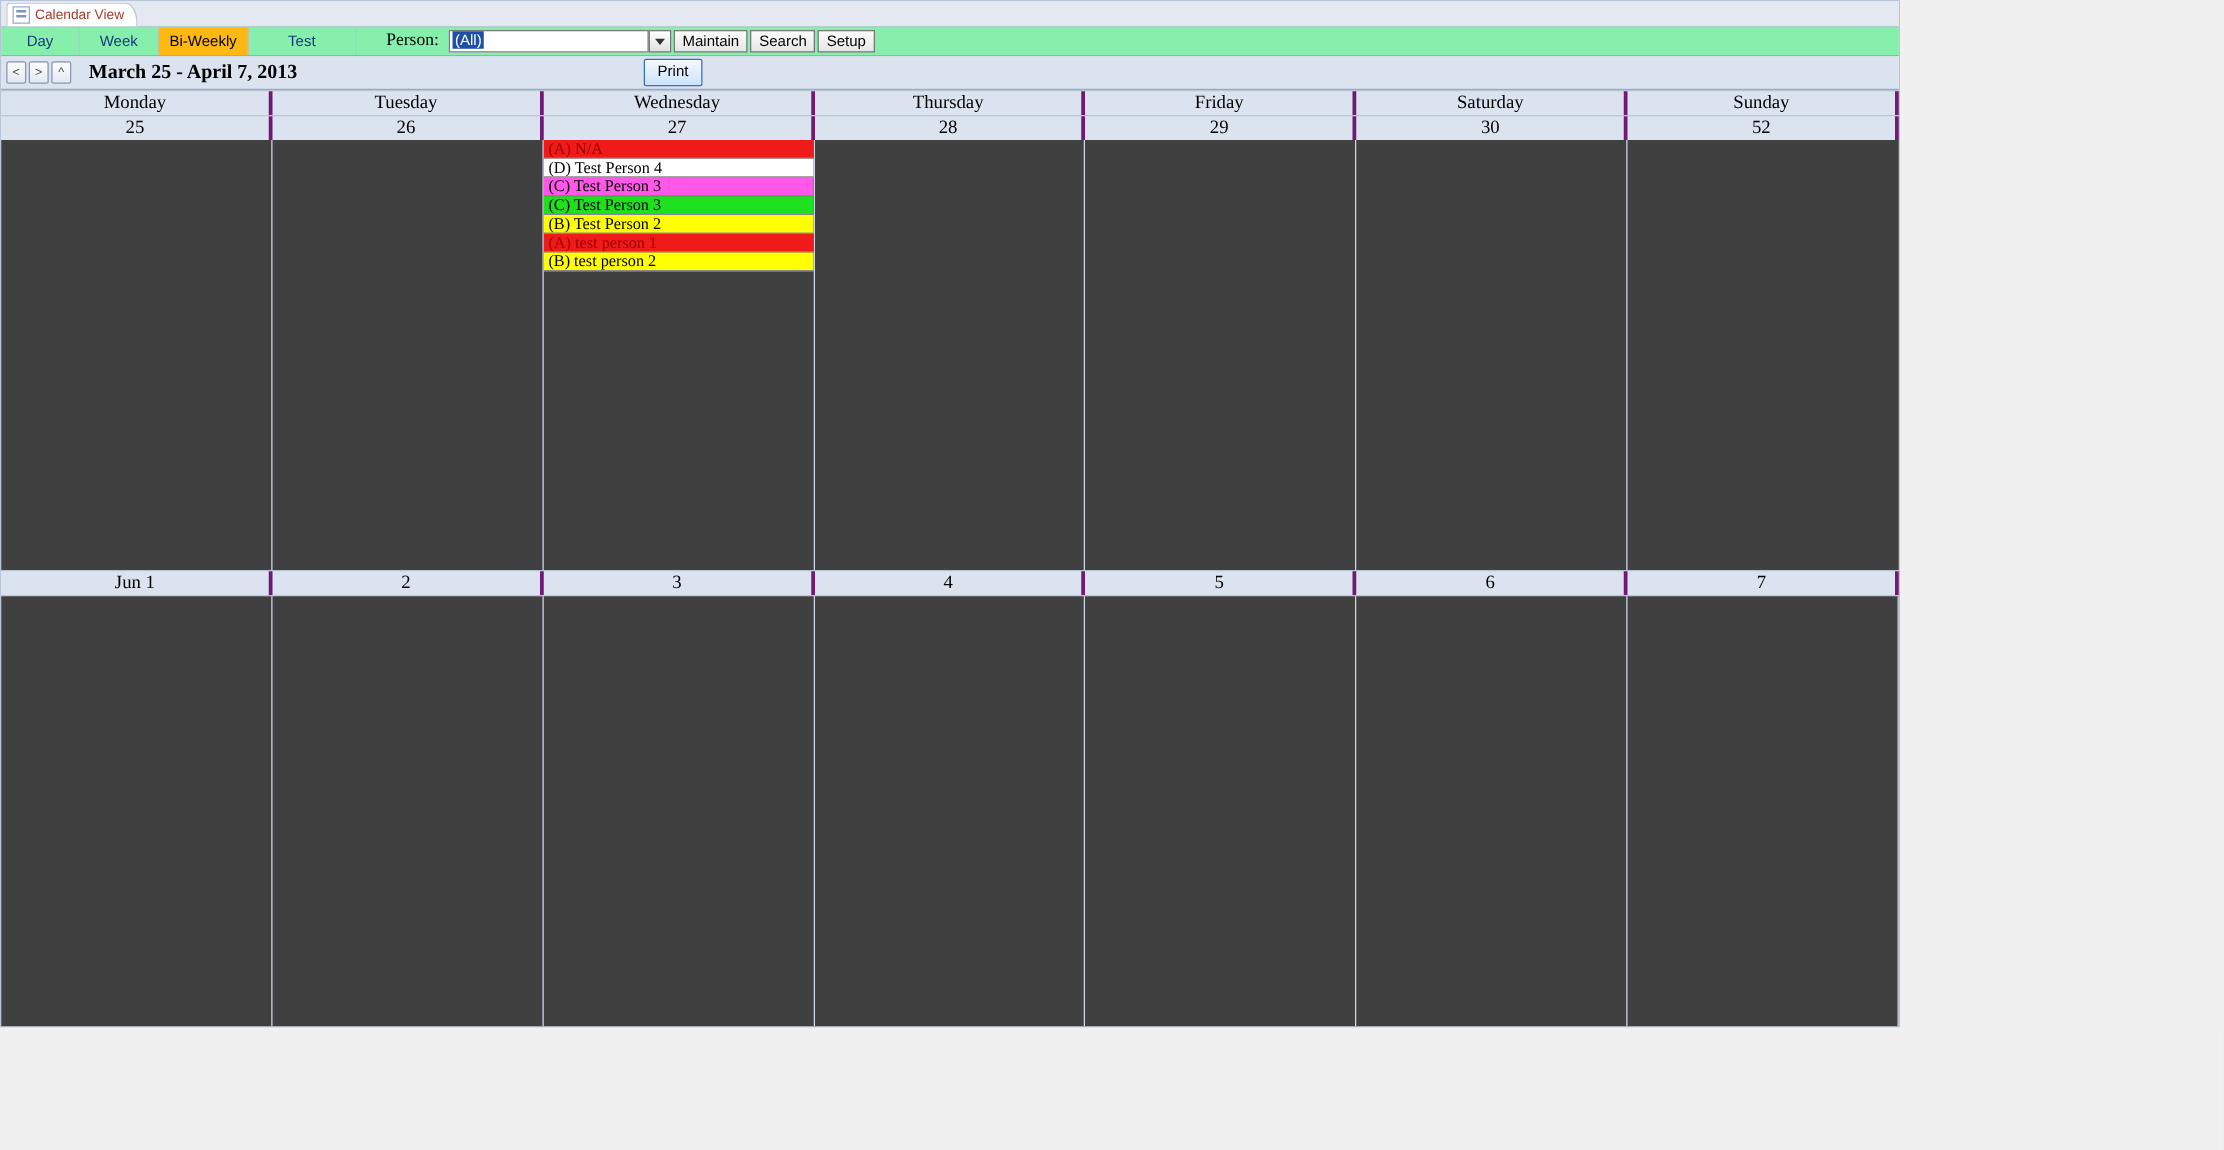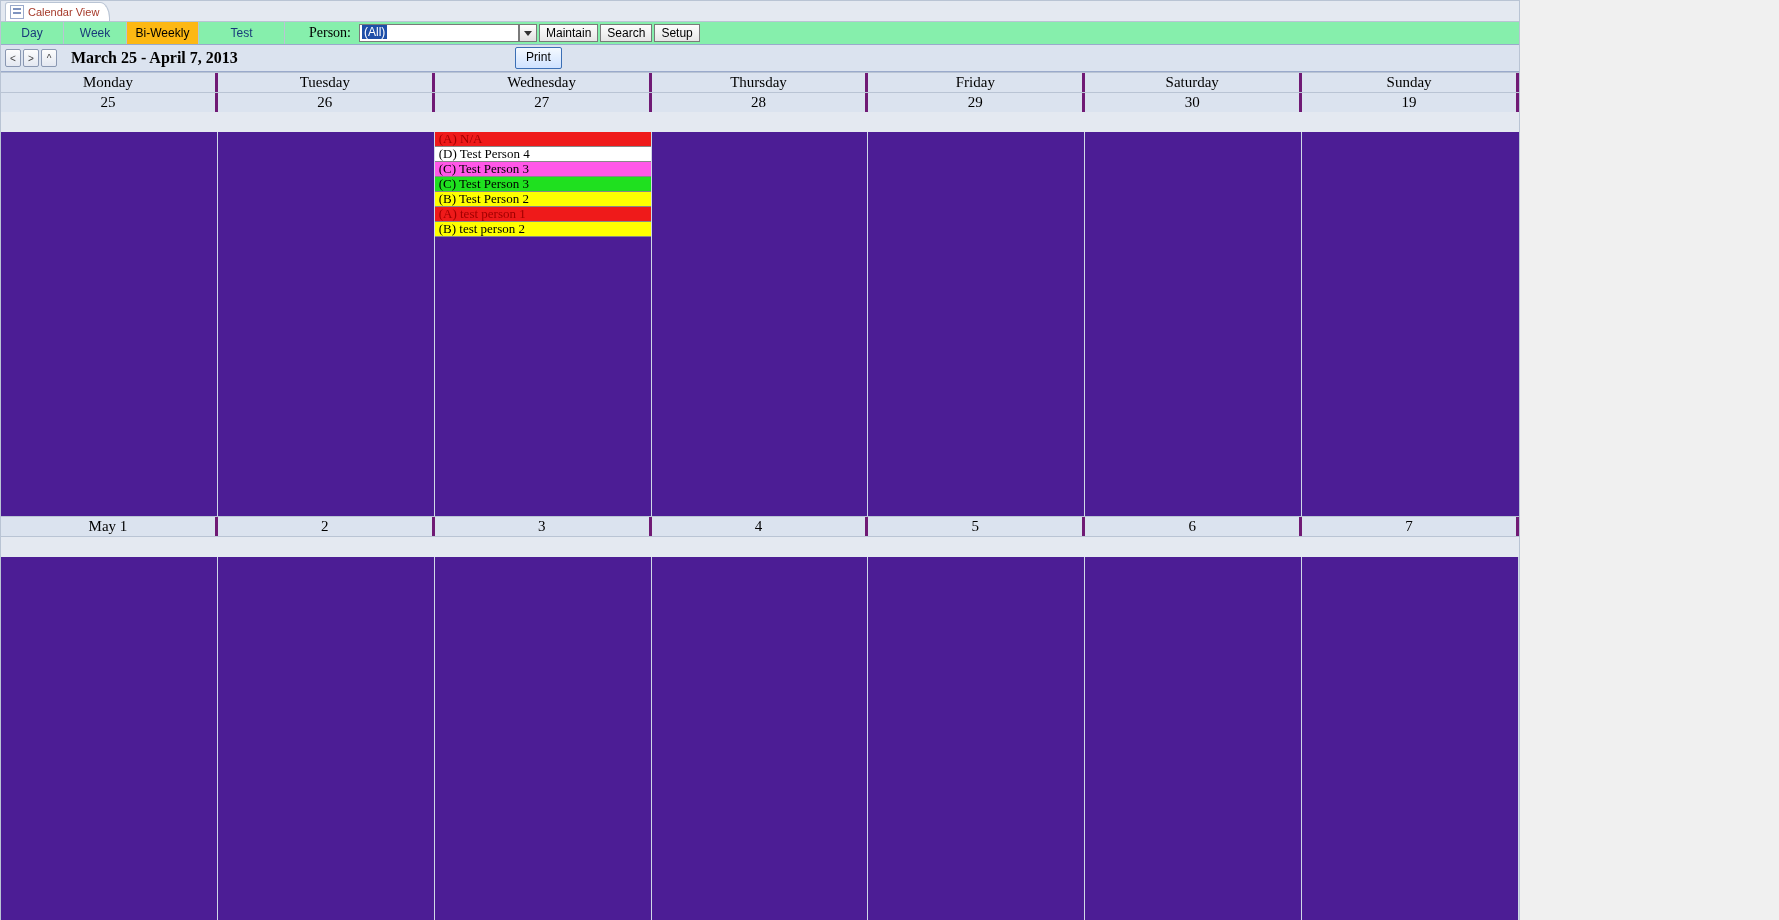--- a/index.html
+++ b/index.html
@@ -218,23 +218,22 @@
     border-top: 1px solid #b9c4d4;
     border-bottom: 1px solid #b9c4d4;
   }
   .date-row div { font-size: 15px; }
   .date-row2 div { font-size: 15px; }
 
   
   .week-body {
     display: grid;
     grid-template-columns: repeat(7, 1fr);
-    background: #4c1d95;
-    height: 384px;
-    margin-top: 20px;
+    background: #404040;
+    height: 344px;
   }
   .day-cell {
     border-right: 1px solid #cfd8e7;
     position: relative;
     overflow: hidden;
   }
   .events {
     padding: 0;
     margin: 0;
     font-family: "Times New Roman", serif;
@@ -296,21 +295,21 @@
     <div>Sunday</div>
   </div>
 
   <div class="date-row">
     <div>25</div>
     <div>26</div>
     <div>27</div>
     <div>28</div>
     <div>29</div>
     <div>30</div>
-    <div>19</div>
+    <div>52</div>
   </div>
 
   <div class="week-body">
     <div class="day-cell"></div>
     <div class="day-cell"></div>
     <div class="day-cell">
       <div class="events" id="evt-w1-2">
           <div class="evt" style="background: rgb(239, 26, 26); color: rgb(160, 0, 0);">(A) N/A</div>
           <div class="evt" style="background: rgb(255, 255, 255); color: rgb(0, 0, 0);">(D) Test Person 4</div>
           <div class="evt" style="background: rgb(255, 87, 232); color: rgb(0, 0, 0);">(C) Test Person 3</div>
@@ -319,21 +318,21 @@
           <div class="evt" style="background: rgb(239, 26, 26); color: rgb(160, 0, 0);">(A) test person 1</div>
           <div class="evt" style="background: rgb(255, 255, 0); color: rgb(0, 0, 0);">(B) test person 2</div>
         </div>
     </div>
     <div class="day-cell"></div>
     <div class="day-cell"></div>
     <div class="day-cell"></div>
   </div>
 
   <div class="date-row date-row2">
-    <div>May 1</div>
+    <div>Jun 1</div>
     <div>2</div>
     <div>3</div>
     <div>4</div>
     <div>5</div>
     <div>6</div>
     <div>7</div>
   </div>
 
   <div class="week-body">
     <div class="day-cell"></div>

